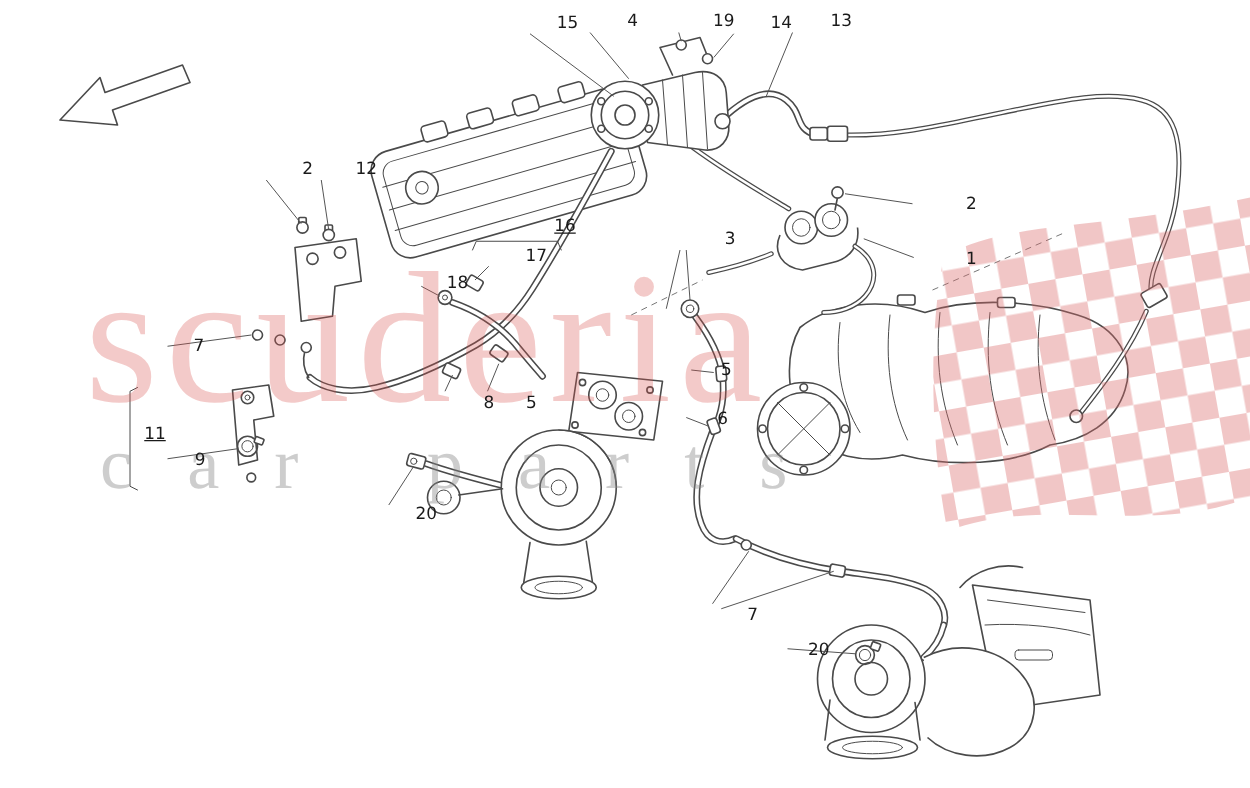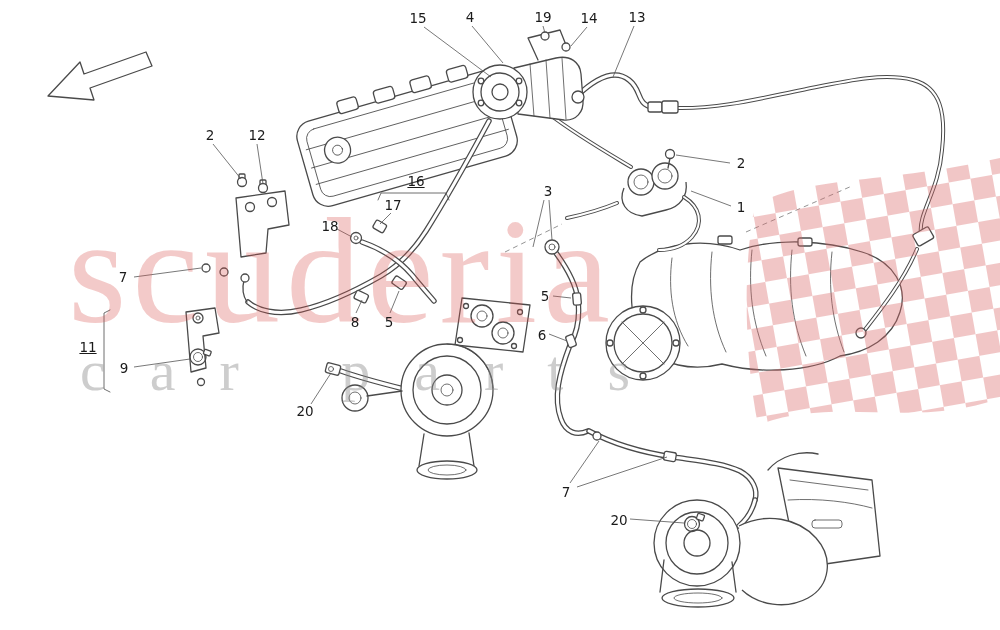--- a/index.html
+++ b/index.html
@@ -32,21 +32,21 @@
     color:var(--wm-title,#d9534f);opacity:0.30;white-space:nowrap;
   }
   .wm-sub{
     position:absolute;left:80px;top:342px;
     font-family:"Liberation Serif", serif;
     font-size:58px;line-height:1;letter-spacing:44px;
     color:var(--wm-sub,#8a8a8a);opacity:0.42;white-space:nowrap;
   }
 
   
-  #callout-layer{position:absolute;inset:0;z-index:3;}
+  #callout-layer{position:absolute;inset:0;z-index:3;margin-left:36px;}
   .callout{
     position:absolute;transform:translate(-50%,-50%);
     font-family:"DejaVu Sans", sans-serif;font-size:13.5px;color:#1a1a1a;
     cursor:pointer;user-select:none;
   }
 </style>
 </head>
 <body>
 
 <div id="stage">

